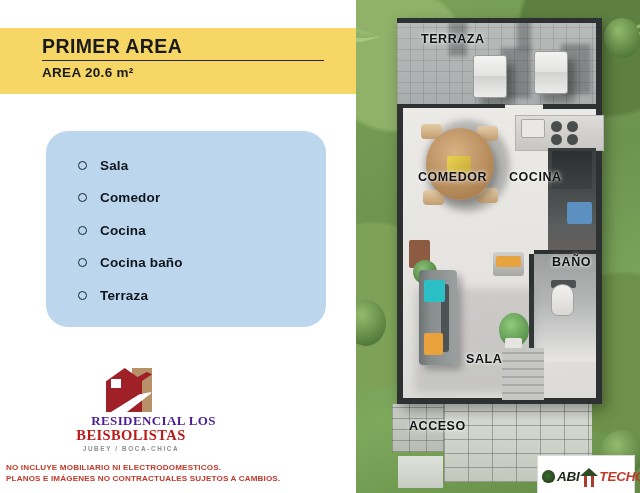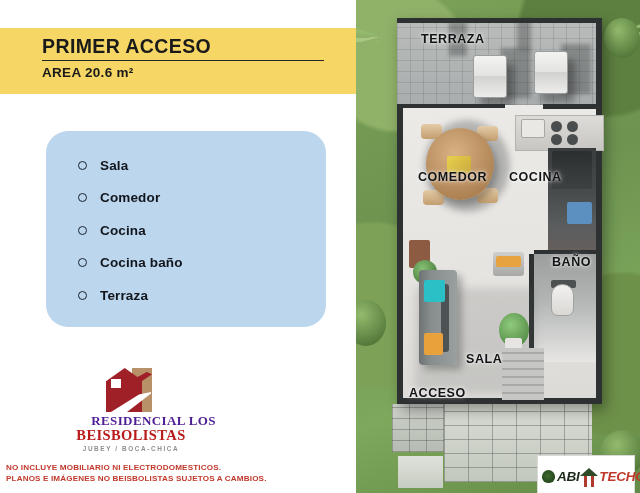--- a/index.html
+++ b/index.html
@@ -518,21 +518,21 @@
     text-shadow:
       0 0 3px rgba(255,255,255,0.85),
       0 0 6px rgba(255,255,255,0.6);
     white-space: nowrap;
   }
   #label-terraza { left: 65px; top: 32px; }
   #label-comedor { left: 62px; top: 170px; }
   #label-cocina  { left: 153px; top: 170px; }
   #label-bano    { left: 196px; top: 255px; }
   #label-sala    { left: 110px; top: 352px; }
-  #label-acceso  { left: 53px; top: 386px; }
+  #label-acceso  { left: 53px; top: 419px; }
 
   
   #abitecho-badge {
     position: absolute;
     left: 181px;
     top: 455px;
     width: 98px;
     height: 43px;
     background: #ffffff;
     border: 1px solid #d9d9d9;
@@ -586,21 +586,21 @@
 </style>
 </head>
 <body>
 
 <div id="page">
 
   <div id="left-panel">
 
     <div id="title-band">
       <div class="title-inner">
-        <span class="plan-title">PRIMER ACCESO</span>
+        <span class="plan-title">PRIMER AREA</span>
         <span class="plan-area">AREA 20.6 m²</span>
       </div>
     </div>
 
     <div id="room-card">
       <ul id="room-list">
         <li>
           <span class="bullet"></span>
           <span class="room-label">Sala</span>
         </li>
@@ -631,21 +631,21 @@
         <span class="logo-mark-swoosh"></span>
         <span class="logo-mark-bat"></span>
       </div>
       <span id="logo-name1">RESIDENCIAL LOS</span>
       <span id="logo-name2">BEISBOLISTAS</span>
       <span id="logo-sub">JUBEY / BOCA-CHICA</span>
     </div>
 
     <div id="disclaimer">
       <span>NO INCLUYE MOBILIARIO NI ELECTRODOMESTICOS.</span>
-      <span>PLANOS E IMÁGENES NO BEISBOLISTAS SUJETOS A CAMBIOS.</span>
+      <span>PLANOS E IMÁGENES NO CONTRACTUALES SUJETOS A CAMBIOS.</span>
     </div>
   </div>
 
   <div id="plan-panel">
 
     <div id="grass"></div>
     <span class="palm"></span>
     <span class="palm palm2"></span>
     <span class="shrub" style="left:248px;top:18px;width:36px;height:40px;"></span>
     <span class="shrub" style="left:-10px;top:300px;width:40px;height:46px;"></span>

